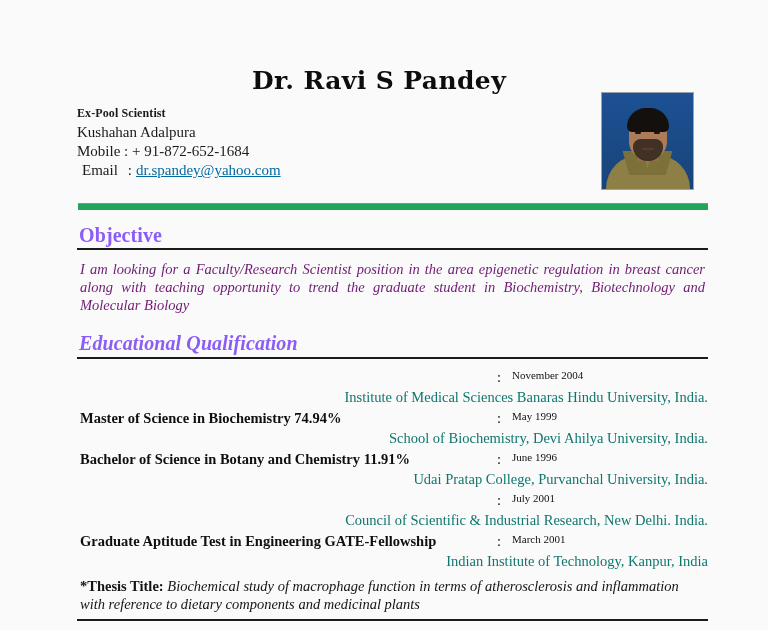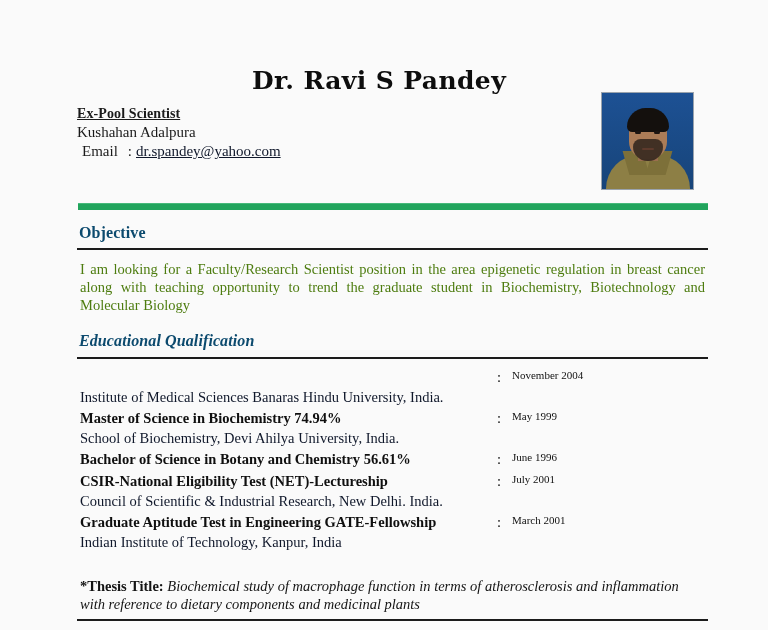--- a/index.html
+++ b/index.html
@@ -43,39 +43,38 @@
     position: absolute;
     left: 77px;
     top: 104px;
     width: 330px;
     font-size: 15px;
     line-height: 19px;
     color: #1a1a1a;
   }
   .contact-block .role {
     font-weight: bold;
-    font-size: 14px;
+    font-size: 12px;
     letter-spacing: 0.1px;
-    text-decoration: underline;
   }
   .contact-line {
     white-space: nowrap;
   }
   .contact-line.email-line {
     padding-left: 5px;
   }
   .label-email {
     display: inline-block;
   }
   .colon-sep {
     display: inline-block;
     padding: 0 4px 0 10px;
   }
   .email-link {
-    color: #0f172a;
+    color: #0369a1;
     text-decoration: underline;
   }
 
   
   .photo-frame {
     position: absolute;
     left: 601px;
     top: 92px;
     width: 93px;
     height: 98px;
@@ -185,45 +184,46 @@
     width: 630px;
     height: 6px;
     background: #21a45c;
     border-top: 1px solid #46b97a;
   }
 
   
   .section-heading {
     position: absolute;
     left: 79px;
-    font-size: 16px;
-    font-weight: bold;
-    color: #0c4a6e;
+    font-size: 20px;
+    font-weight: bold;
+    color: #8b5cf6;
     letter-spacing: 0.1px;
   }
   .section-rule {
     position: absolute;
     left: 77px;
     width: 631px;
     height: 0;
     border-top: 2px solid #1b1b1b;
   }
 
   #objective-heading { top: 224px; }
   #objective-rule    { top: 248px; }
 
   .objective-text {
     position: absolute;
     left: 80px;
     top: 260px;
     width: 625px;
     font-size: 14.5px;
     line-height: 18px;
+    font-style: italic;
     text-align: justify;
-    color: #4d7c0f;
+    color: #701a75;
   }
 
   #education-heading { top: 332px; font-style: italic; }
   #education-rule    { top: 357px; }
 
   .edu-list {
     position: absolute;
     left: 80px;
     top: 369px;
     width: 628px;
@@ -256,21 +256,22 @@
     position: absolute;
     left: 432px;
     top: 0;
     font-size: 11px;
     white-space: nowrap;
     color: #111111;
   }
   .edu-institute {
     font-size: 14.5px;
     line-height: 19px;
-    color: #0f172a;
+    color: #0f766e;
+    text-align: right;
   }
 
   
   .thesis-block {
     position: absolute;
     left: 80px;
     top: 577px;
     width: 625px;
     font-size: 14.5px;
     line-height: 18px;
@@ -295,20 +296,21 @@
 </head>
 <body>
 
 <div class="page">
 
   <div class="doc-title">Dr. Ravi S Pandey</div>
 
   <div class="contact-block">
     <div class="role contact-line">Ex-Pool Scientist</div>
     <div class="contact-line">Kushahan Adalpura</div>
+    <div class="contact-line">Mobile : + 91-872-652-1684</div>
     <div class="contact-line email-line"><span class="label-email">Email</span><span class="colon-sep">:</span><a class="email-link" href="#">dr.spandey@yahoo.com</a></div>
   </div>
 
   <div class="photo-frame">
     <div class="photo-inner">
       <div class="ph-torso"></div>
       <div class="ph-collar-l"></div>
       <div class="ph-collar-r"></div>
       <div class="ph-neck"></div>
       <div class="ph-head"></div>
@@ -343,29 +345,29 @@
       <div class="edu-row">
         <span class="edu-degree">Master of Science in Biochemistry 74.94%</span>
         <span class="edu-colon">:</span>
         <span class="edu-date">May 1999</span>
       </div>
       <div class="edu-institute">School of Biochemistry, Devi Ahilya University, India.</div>
     </div>
 
     <div class="edu-entry">
       <div class="edu-row">
-        <span class="edu-degree">Bachelor of Science in Botany and Chemistry 56.61%</span>
+        <span class="edu-degree">Bachelor of Science in Botany and Chemistry 11.91%</span>
         <span class="edu-colon">:</span>
         <span class="edu-date">June 1996</span>
       </div>
-    </div>
-
-    <div class="edu-entry">
-      <div class="edu-row">
-        <span class="edu-degree">CSIR-National Eligibility Test (NET)-Lectureship</span>
+      <div class="edu-institute">Udai Pratap College, Purvanchal University, India.</div>
+    </div>
+
+    <div class="edu-entry">
+      <div class="edu-row">
         <span class="edu-colon">:</span>
         <span class="edu-date">July 2001</span>
       </div>
       <div class="edu-institute">Council of Scientific &amp; Industrial Research, New Delhi. India.</div>
     </div>
 
     <div class="edu-entry">
       <div class="edu-row">
         <span class="edu-degree">Graduate Aptitude Test in Engineering GATE-Fellowship</span>
         <span class="edu-colon">:</span>

